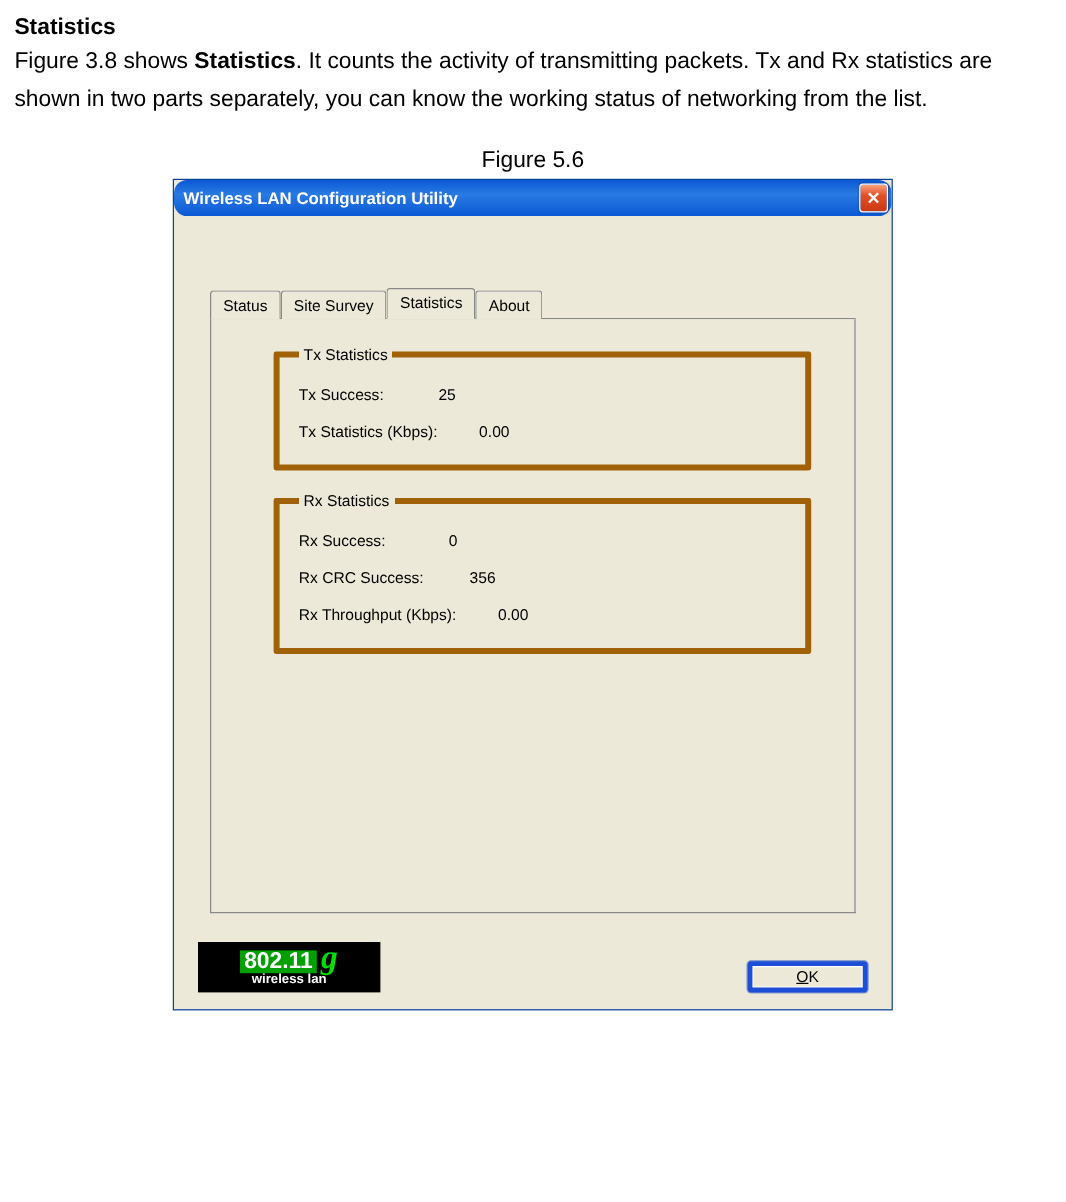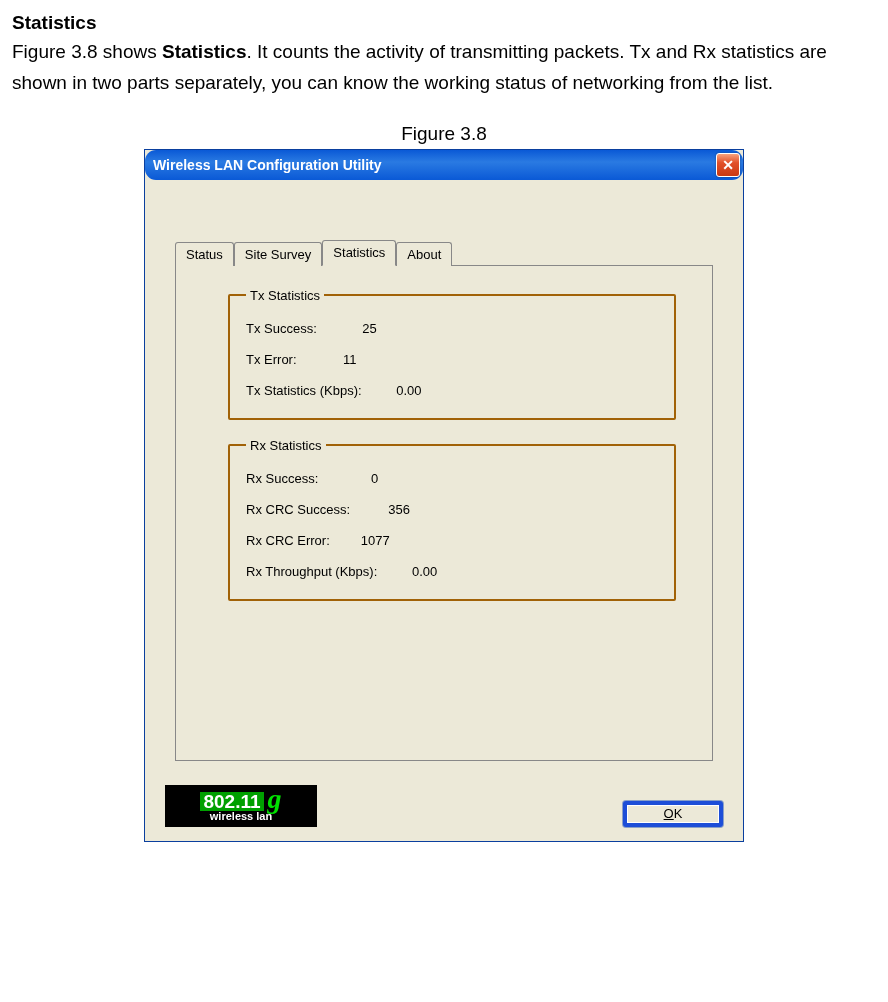--- a/index.html
+++ b/index.html
@@ -101,21 +101,21 @@
     .tabcontent {
       border: 1px solid #888;
       border-top: none;
       margin: 0 10px;
       padding: 22px 36px 22px 52px;
       background: #ece9d8;
       min-height: 450px;
       position: relative;
     }
     fieldset.stat {
-      border: 2px solid #a16207;
+      border: 5px solid #a16207;
       border-radius: 2px;
       padding: 10px 16px 12px 16px;
       margin: 0 0 18px 0;
       background: #ece9d8;
     }
     fieldset.stat legend {
       font-family: Tahoma, sans-serif;
       font-size: 13px;
       padding: 0 4px;
       color: #000;
@@ -209,21 +209,21 @@
       line-height: 1;
     }
   </style>
 </head>
 <body>
 
 <div class="doc-heading">Statistics</div>
 <div class="doc-paragraph">
   <span>Figure 3.8 shows </span><b>Statistics</b><span>. It counts the activity of transmitting packets. Tx and Rx statistics are shown in two parts separately, you can know the working status of networking from the list.</span>
 </div>
-<div class="figure-caption">Figure 3.8</div>
+<div class="figure-caption">Figure 5.6</div>
 
 <div class="dialog-wrap">
   <div class="dialog">
     <div class="titlebar">
       <span class="titlebar-text">Wireless LAN Configuration Utility</span>
       <div class="close-btn">
         <span>✕</span>
       </div>
     </div>
     <div class="dialog-body">
@@ -235,42 +235,34 @@
       </div>
       <div class="tabcontent">
 
         <fieldset class="stat">
           <legend>Tx Statistics</legend>
           <div class="stat-row">
             <span class="label">Tx Success:</span>
             <span class="value">25</span>
           </div>
           <div class="stat-row">
-            <span class="label">Tx Error:</span>
-            <span class="value">11</span>
-          </div>
-          <div class="stat-row">
             <span class="label">Tx Statistics (Kbps):</span>
             <span class="value">0.00</span>
           </div>
         </fieldset>
 
         <fieldset class="stat">
           <legend>Rx Statistics</legend>
           <div class="stat-row">
             <span class="label">Rx Success:</span>
             <span class="value">0</span>
           </div>
           <div class="stat-row">
             <span class="label">Rx CRC Success:</span>
             <span class="value">356</span>
-          </div>
-          <div class="stat-row">
-            <span class="label">Rx CRC Error:</span>
-            <span class="value">1077</span>
           </div>
           <div class="stat-row">
             <span class="label">Rx Throughput (Kbps):</span>
             <span class="value">0.00</span>
           </div>
         </fieldset>
 
       </div>
     </div>
 

